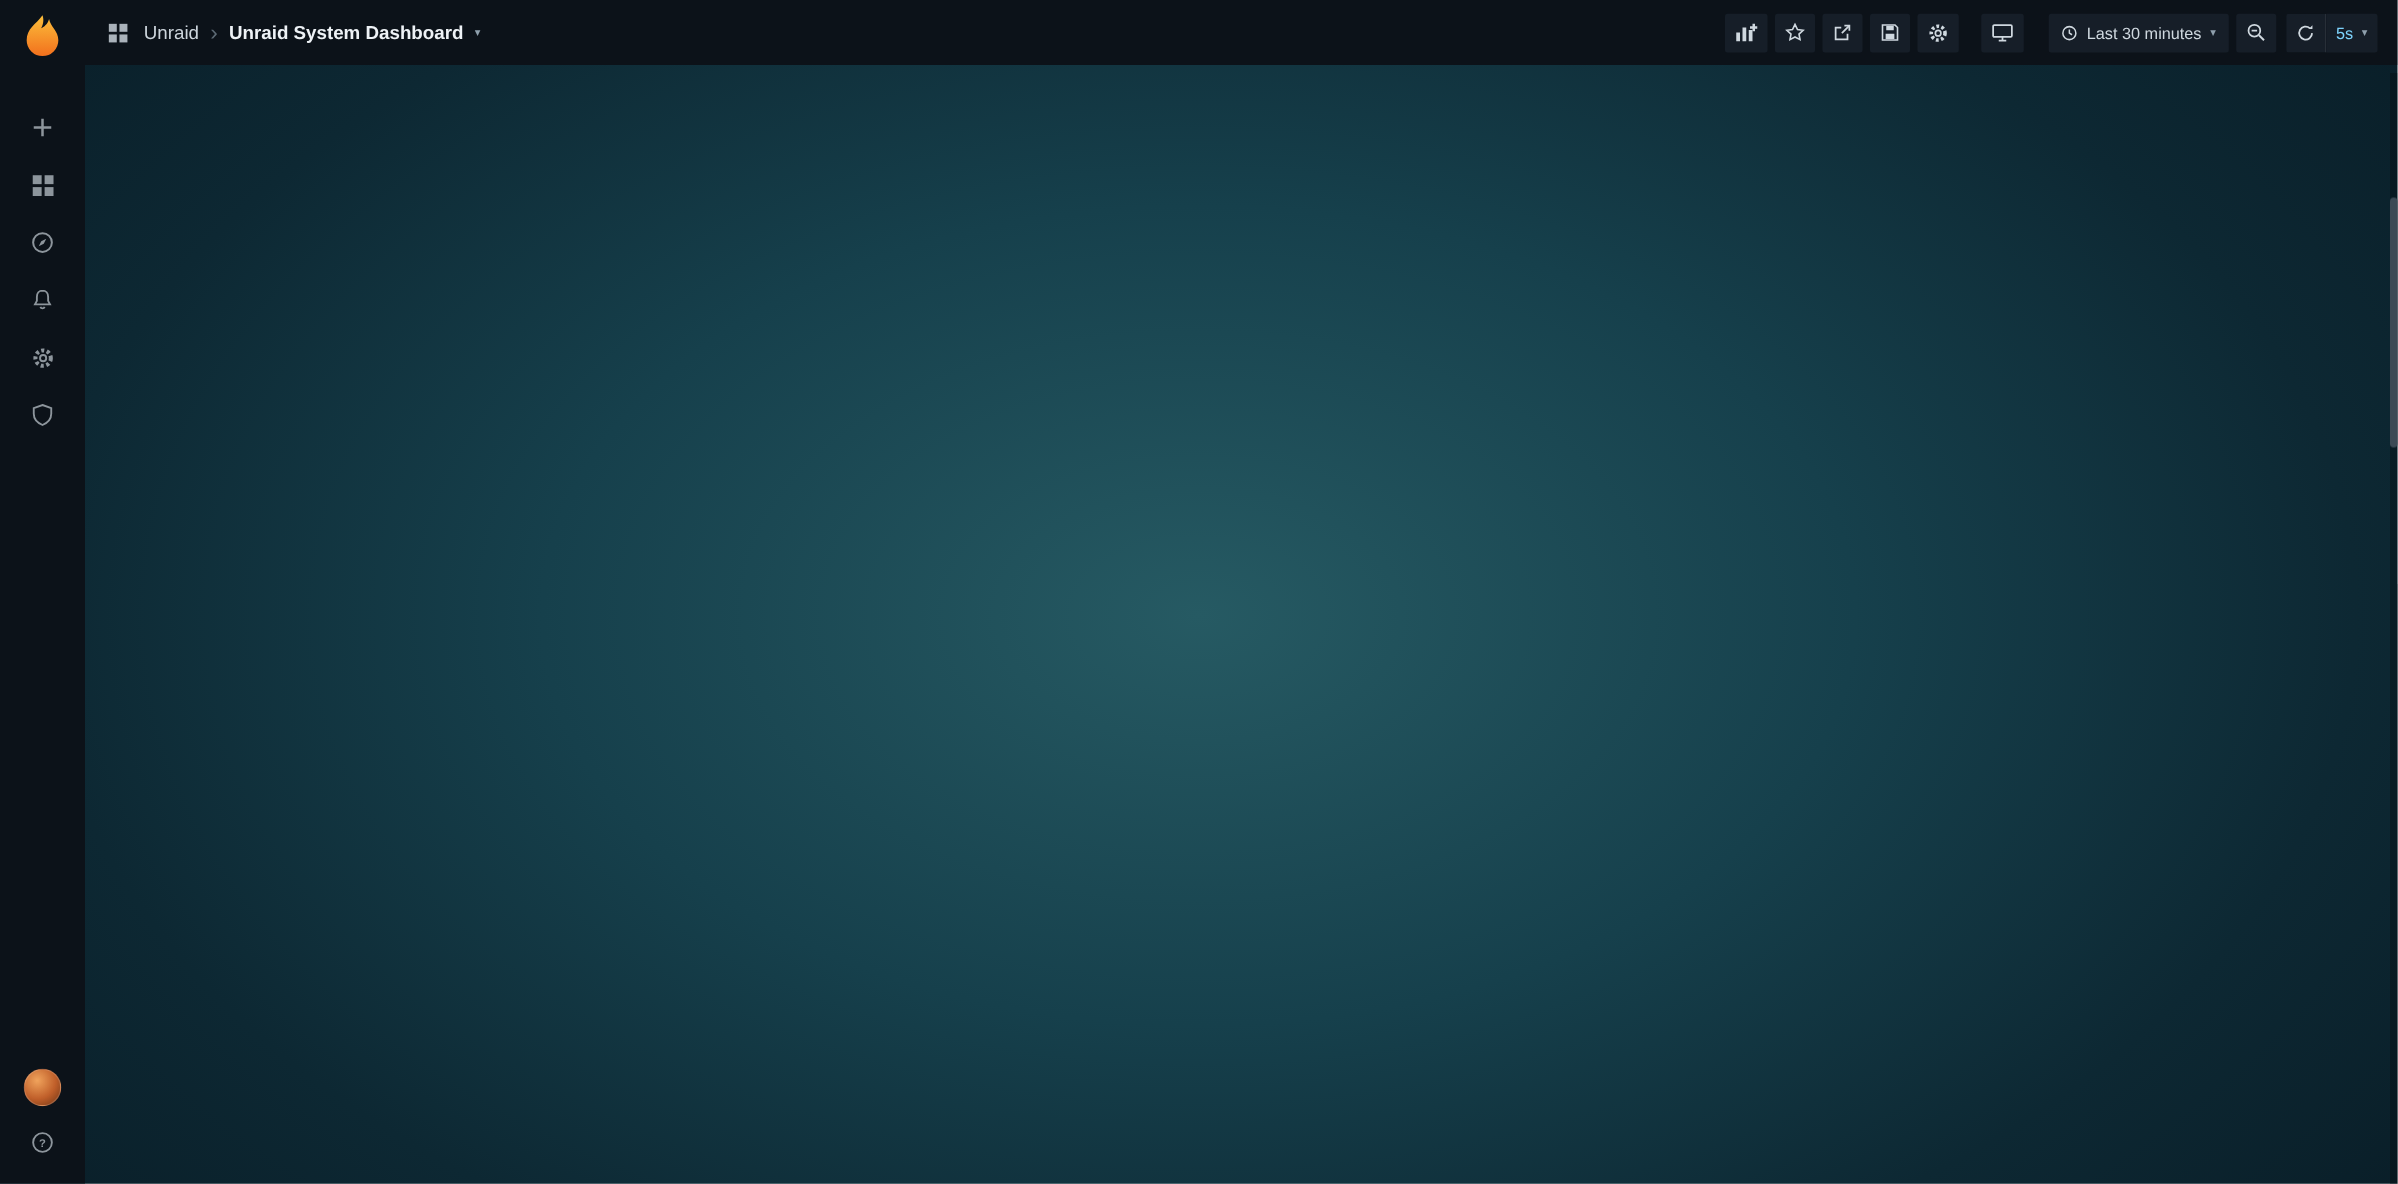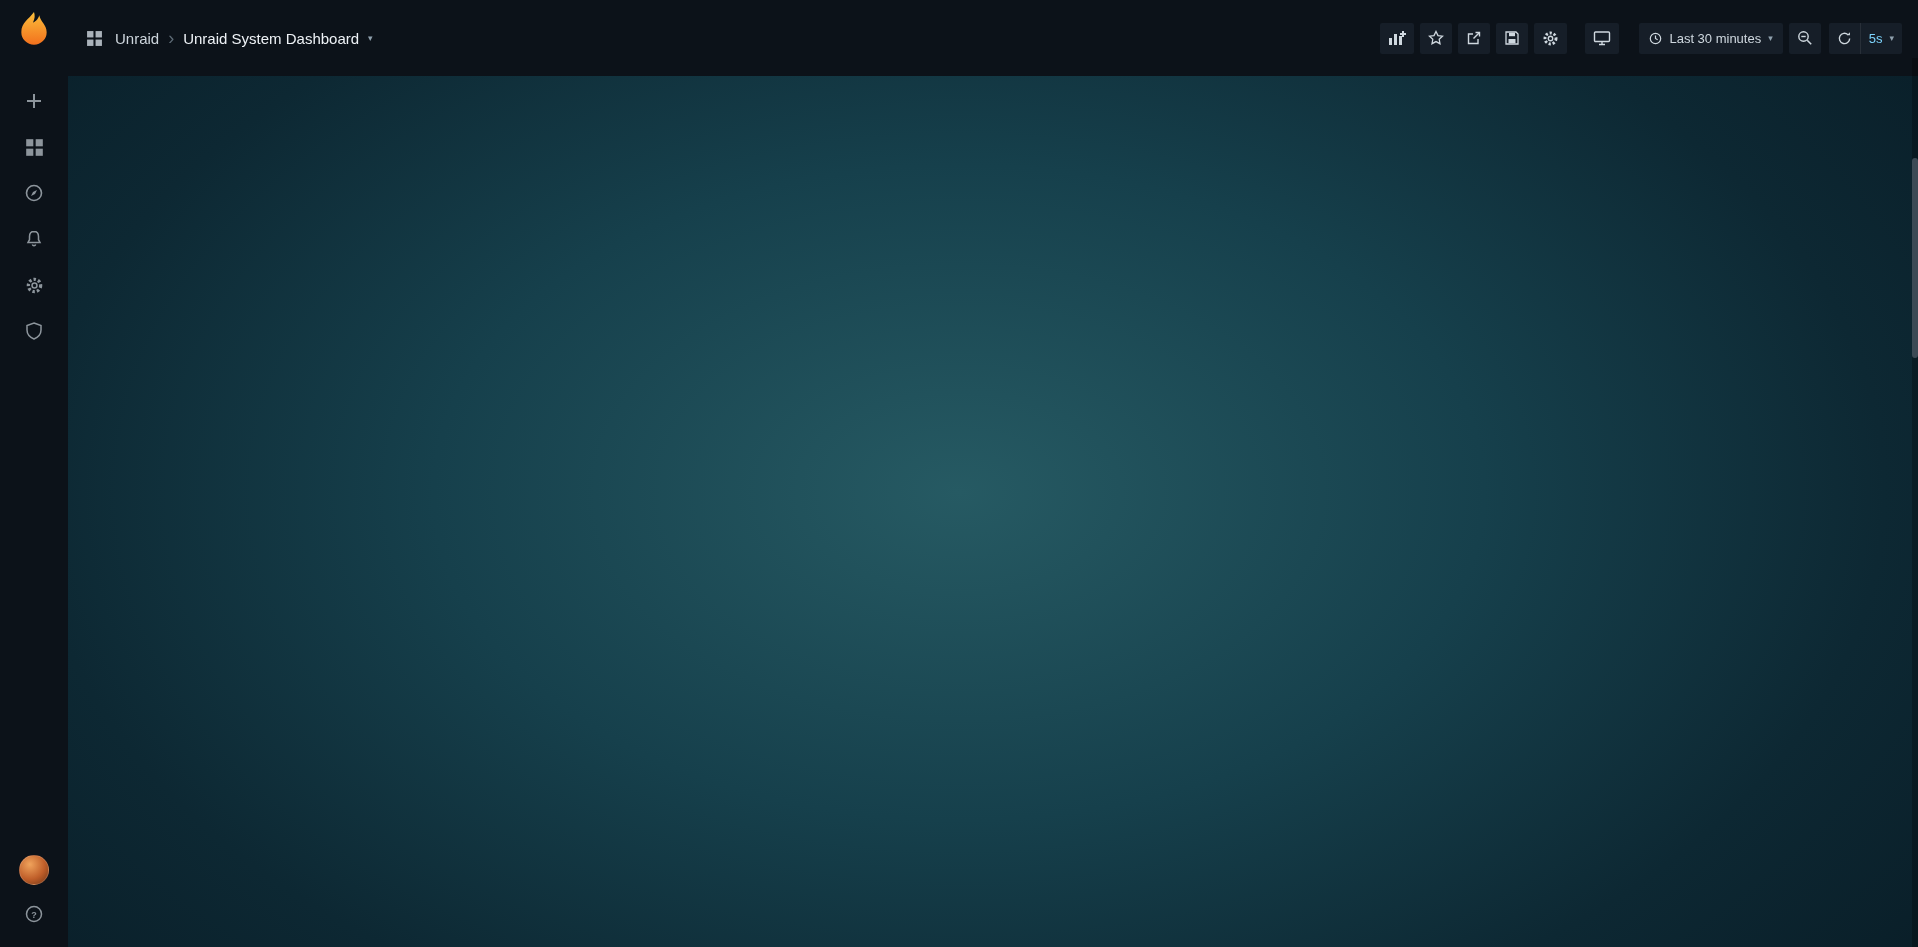--- a/index.html
+++ b/index.html
@@ -14,27 +14,27 @@
   
   .sidebar{width:68px;background:#0c1219;display:flex;flex-direction:column;align-items:center;padding:8px 0;flex:none}
   .logo{margin-top:2px;cursor:pointer}
   .side-top{display:flex;flex-direction:column;margin-top:26px}
   .side-btn{width:46px;height:46px;display:flex;align-items:center;justify-content:center;color:#8d959c;cursor:pointer;border-radius:3px}
   .side-bottom{margin-top:auto;display:flex;flex-direction:column;align-items:center;gap:12px;padding-bottom:8px}
   .avatar{width:30px;height:30px;border-radius:50%;background:radial-gradient(circle at 35% 30%, #f0a35c, #c05f2a 55%, #6e3414 100%);cursor:pointer;border:1px solid rgba(255,255,255,.15)}
 
   
   .main{flex:1;display:flex;flex-direction:column;min-width:0}
-  .navbar{height:76px;flex:none;display:flex;align-items:center;justify-content:space-between;background:#0c1219;padding:0 16px 0 18px}
+  .navbar{height:52px;flex:none;display:flex;align-items:center;justify-content:space-between;background:#0c1219;padding:0 16px 0 18px}
   .nav-left{display:flex;align-items:center;gap:12px}
   .nav-grid{color:#aab2ba;display:flex;cursor:pointer}
   .breadcrumb{display:flex;align-items:center;gap:9px;font-size:15px;color:#cdd5dc}
   .bc-app{cursor:pointer}
   .bc-sep{color:#5d6a75;font-size:18px;line-height:1}
-  .bc-dash{color:#eef2f6;font-weight:400;cursor:pointer}
+  .bc-dash{color:#eef2f6;font-weight:700;cursor:pointer}
   .caret{font-size:9px;color:#8fa0ad}
   .nav-right{display:flex;align-items:flex-start;gap:6px}
   .nav-btn{display:flex;align-items:center;gap:7px;height:31px;min-width:31px;justify-content:center;padding:0 8px;background:#161e28;border:none;border-radius:2px;color:#cfd8df;cursor:pointer;font-size:13px;font-family:inherit}
   .tv-btn{margin-left:12px}
   .timepicker{margin-left:14px;padding:0 10px}
   .refresh-group{display:flex;margin-left:2px}
   .refresh-group .nav-btn:first-child{border-radius:2px 0 0 2px;border-right:1px solid rgba(255,255,255,.08)}
   .refresh-group .nav-btn:last-child{border-radius:0 2px 2px 0}
 
   

